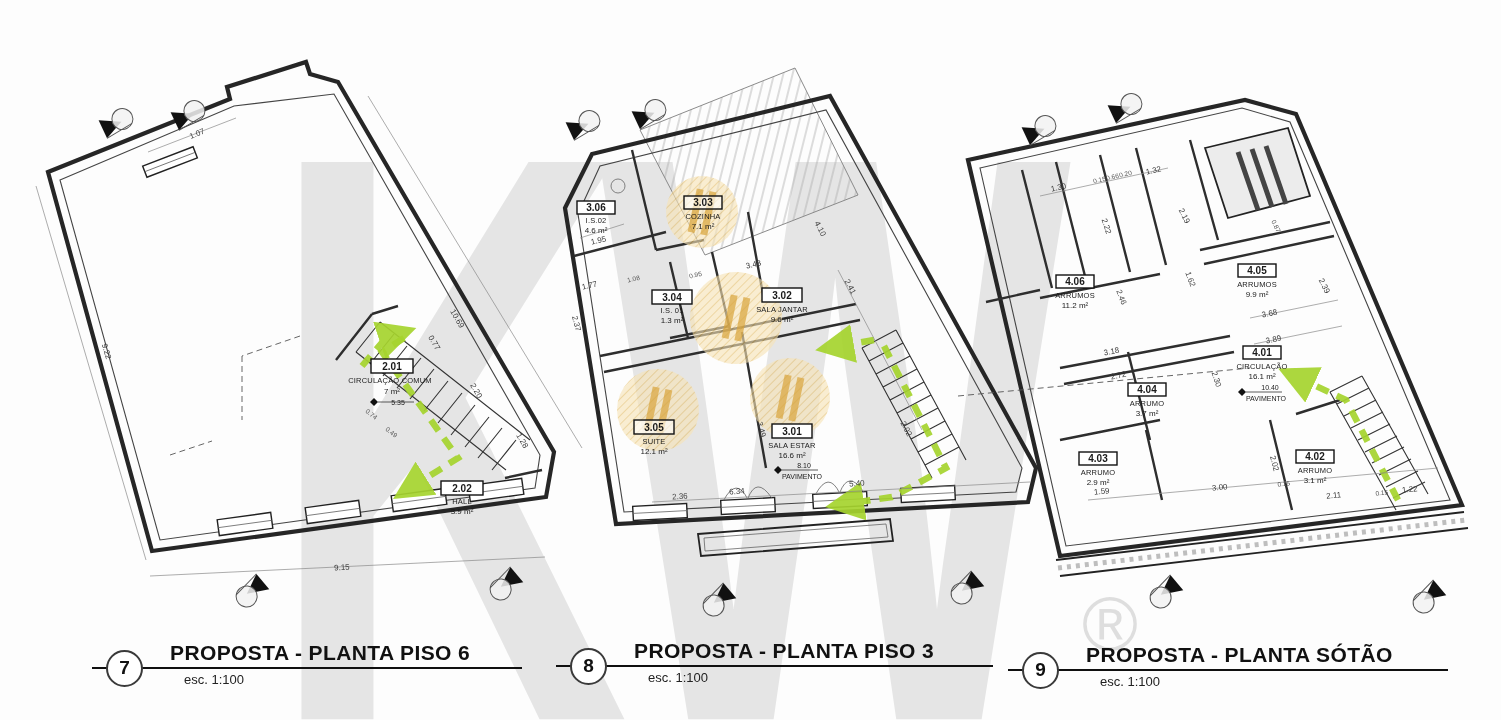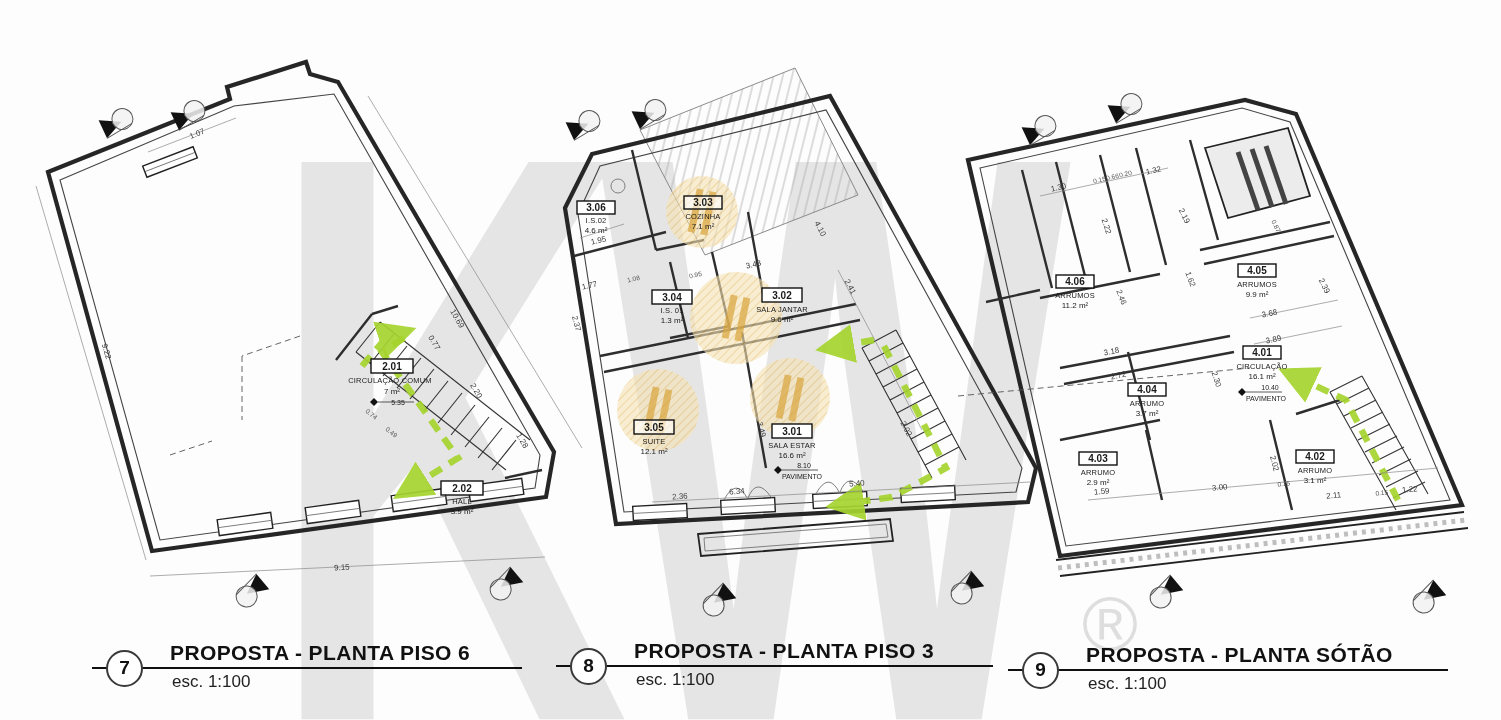--- a/index.html
+++ b/index.html
@@ -24,21 +24,21 @@
   .dimline{stroke:#8a8a8a;stroke-width:.7;fill:none;}
   .dashed{stroke:#555;stroke-width:.9;fill:none;stroke-dasharray:6 4;}
   .steps{stroke:#333;stroke-width:1.1;fill:none;}
   .win{stroke:#222;stroke-width:1.4;fill:#fff;}
   .green{stroke:#a6d42e;stroke-width:6.5;fill:none;stroke-dasharray:13 9;opacity:.92;}
   .tb{position:absolute;height:52px;}
   .tb .rule{position:absolute;left:0;right:0;top:27px;border-top:2px solid #101010;}
   .tb .num{position:absolute;left:14px;top:10px;width:33px;height:33px;border:2px solid #3a3a3a;border-radius:50%;
            background:#fff;text-align:center;line-height:31px;font-weight:bold;font-size:19px;z-index:2;}
   .tb .ttl{position:absolute;left:78px;top:1px;font-weight:bold;font-size:21px;white-space:nowrap;letter-spacing:.4px;}
-  .tb .esc{position:absolute;left:80px;top:32px;font-size:17px;color:#222;}
+  .tb .esc{position:absolute;left:92px;top:32px;font-size:13px;color:#222;}
 </style>
 </head>
 <body>
 
 <div id="watermark">KW</div>
 <div id="wm-reg">®</div>
 
 <svg width="1501" height="720" viewBox="0 0 1501 720">
   <defs>
     <pattern id="ohatch" width="6" height="6" patternUnits="userSpaceOnUse" patternTransform="rotate(45)">

